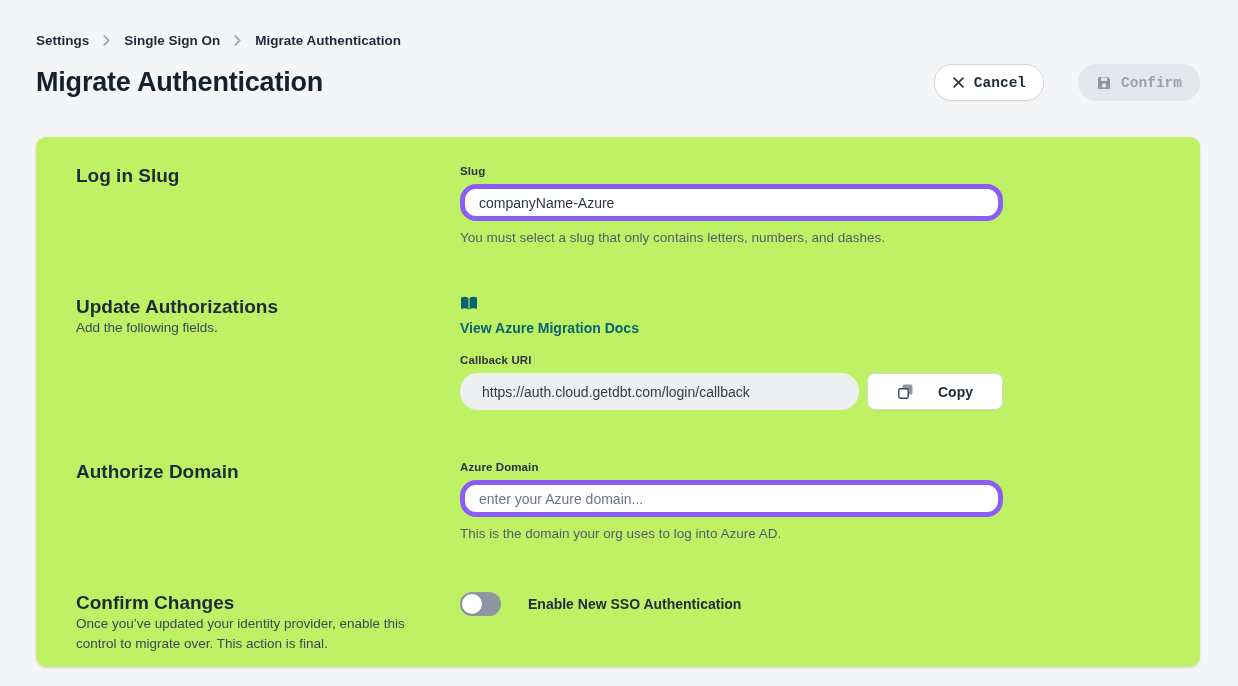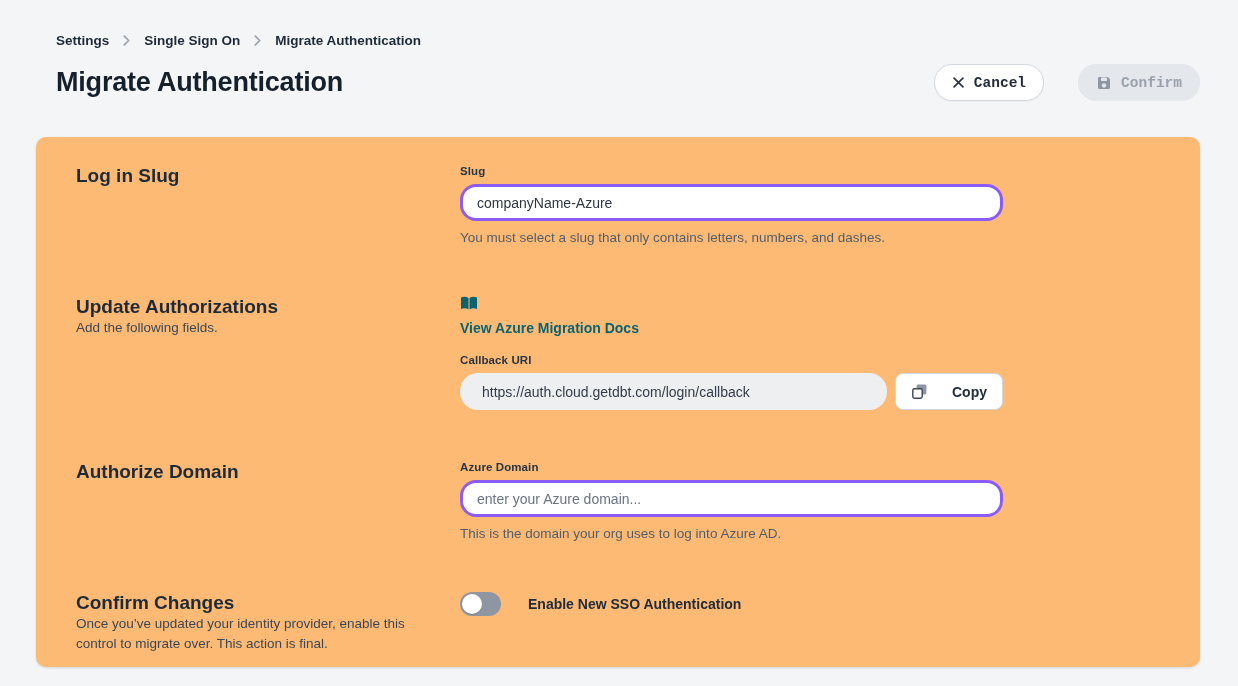--- a/index.html
+++ b/index.html
@@ -6,60 +6,60 @@
   html,body { width:1238px; height:686px; }
   body {
     background:#f4f5f7;
     font-family:"Liberation Sans", sans-serif;
     color:#1f2a37;
     overflow:hidden;
   }
   .page { width:1238px; height:686px; position:relative; }
 
   
-  .header { padding:33px 38px 0 56px; }
+  .header { padding:33px 38px 0 36px; }
   .breadcrumb { display:flex; align-items:center; gap:12px; font-size:13.5px; font-weight:700; color:#1e2a38; }
   .crumb { cursor:pointer; }
   .crumb-sep { display:inline-flex; align-items:center; }
   .title-row { display:flex; justify-content:space-between; align-items:center; margin-top:16px; }
   .page-title { font-size:27px; font-weight:700; color:#15202d; letter-spacing:-0.2px; }
   .actions { display:flex; gap:34px; align-items:center; }
   .btn { display:inline-flex; align-items:center; gap:9px; height:37px; padding:0 17px; border-radius:18px; font-size:14.5px; font-weight:600; font-family:Liberation Mono, monospace; cursor:pointer; }
   .btn-cancel { background:#ffffff; border:1px solid #d3d8de; color:#232d3a; box-shadow:0 1px 1px rgba(0,0,0,0.03); }
   .btn-confirm { background:#e4e7eb; border:1px solid #e4e7eb; color:#99a1ac; cursor:default; }
 
   
   .card {
     margin:36px 38px 0 36px; width:1164px; height:530px;
-    background:#fdba74; border-radius:10px;
+    background:#bef264; border-radius:10px;
     box-shadow:0 1px 3px rgba(22,33,46,0.09), 0 1px 2px rgba(22,33,46,0.05);
     padding:28px 40px 0 40px;
   }
   .row { display:grid; grid-template-columns:384px 543px; margin-bottom:51px; align-items:start; }
   .section-heading { font-size:19px; font-weight:700; color:#1f2a37; line-height:1.15; }
   .section-desc { font-size:13.5px; color:#3d4755; max-width:330px; line-height:1.5; }
 
   .field-label { font-size:11.5px; font-weight:700; color:#2a3442; margin-bottom:7px; letter-spacing:0.1px; }
   .text-input {
-    width:100%; height:37px; border:3px solid #8b5cf6; border-radius:16px;
+    width:100%; height:37px; border:5px solid #8b5cf6; border-radius:16px;
     padding:12px 14px; font-size:14px; color:#2e3743; background:#fff;
     font-family:"Liberation Sans", sans-serif; outline:none;
   }
   .text-input::placeholder { color:#6b7484; opacity:1; }
   .help-text { font-size:13.5px; color:#545d6b; margin-top:9px; }
 
   .docs-link { display:inline-flex; align-items:flex-start; gap:9px; font-size:14px; font-weight:700; color:#0c6370; cursor:pointer; margin-bottom:18px;flex-direction:column; }
 
   .callback-row { display:flex; gap:8px; align-items:center; }
   .readonly-field {
     flex:1; height:37px; background:#edeff1; border-radius:18px;
     display:flex; align-items:center; padding:0 22px; font-size:14px; color:#333d4a;
   }
   .btn-copy {
-    display:inline-flex; align-items:center; gap:24px; height:37px; padding:0 15px;
+    display:inline-flex; align-items:center; gap:24px; height:37px; padding:0 29px;
     background:#fff; border:1px solid #d3d8de; border-radius:8px;
     font-size:14px; font-weight:600; color:#232d3a; cursor:pointer;
     font-family:"Liberation Sans", sans-serif; box-shadow:0 1px 1px rgba(0,0,0,0.03);
   }
 
   .toggle-row { display:flex; align-items:center; gap:15px; }
   .toggle { width:41px; height:24px; border-radius:12px; background:#8e96a2; position:relative; cursor:pointer; flex:none; }
   .toggle-knob { width:20px; height:20px; border-radius:50%; background:#ffffff; position:absolute; top:2px; left:2px; box-shadow:0 1px 1px rgba(0,0,0,0.15); }
   .toggle-label { font-size:14px; font-weight:700; color:#222c39;padding-left:12px; }
 

